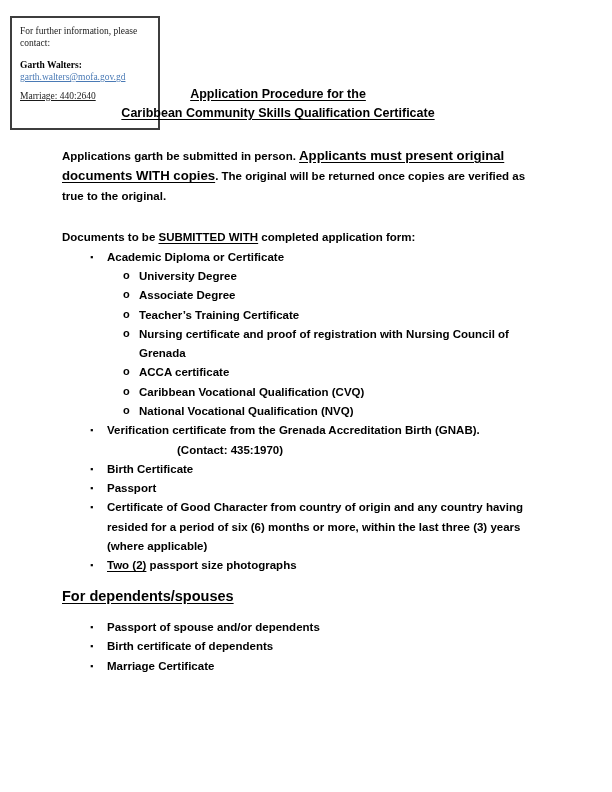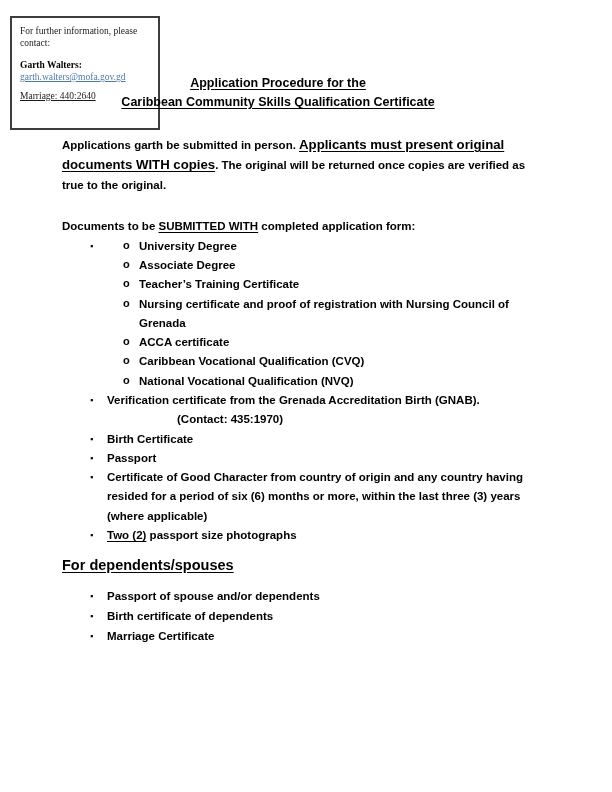--- a/index.html
+++ b/index.html
@@ -36,21 +36,21 @@
   .cb-name { font-weight: 700; color: #000; }
   .cb-email {
     display: inline-block;
     color: #4a7ab5;
     text-decoration: underline;
     cursor: pointer;
   }
   .cb-tel { text-decoration: underline; margin-top: 3px !important; }
 
   
-  .main { position: absolute; left: 0; top: 0; width: 612px; }
+  .main { position: absolute; left: 0; top: 11px; width: 612px; }
 
   .doc-title {
     margin: 74px 0 0 62px;
     width: 432px;
     text-align: center;
     font-size: 12.5px;
     line-height: 19px;
   }
   .doc-title .tline { text-decoration: underline; text-underline-offset: 2px; }
 
@@ -121,20 +121,21 @@
     </div>
 
     <p class="intro-para"><span>Applications garth be submitted in person. </span><span class="em-big">Applicants must present original documents WITH copies</span><span>. The original will be returned once copies are verified as true to the original.</span></p>
 
     <p class="lead-line"><span>Documents to be </span><span class="em-underline">SUBMITTED WITH</span><span> completed application form:</span></p>
 
     <div class="doc-list">
 
       <div class="li1">
         <span class="b1">▪</span>
+        <span>Academic Diploma or Certificate</span>
       </div>
 
       <div class="li2">
         <span class="b2">o</span>
         <span>University Degree</span>
       </div>
 
       <div class="li2">
         <span class="b2">o</span>
         <span>Associate Degree</span>

